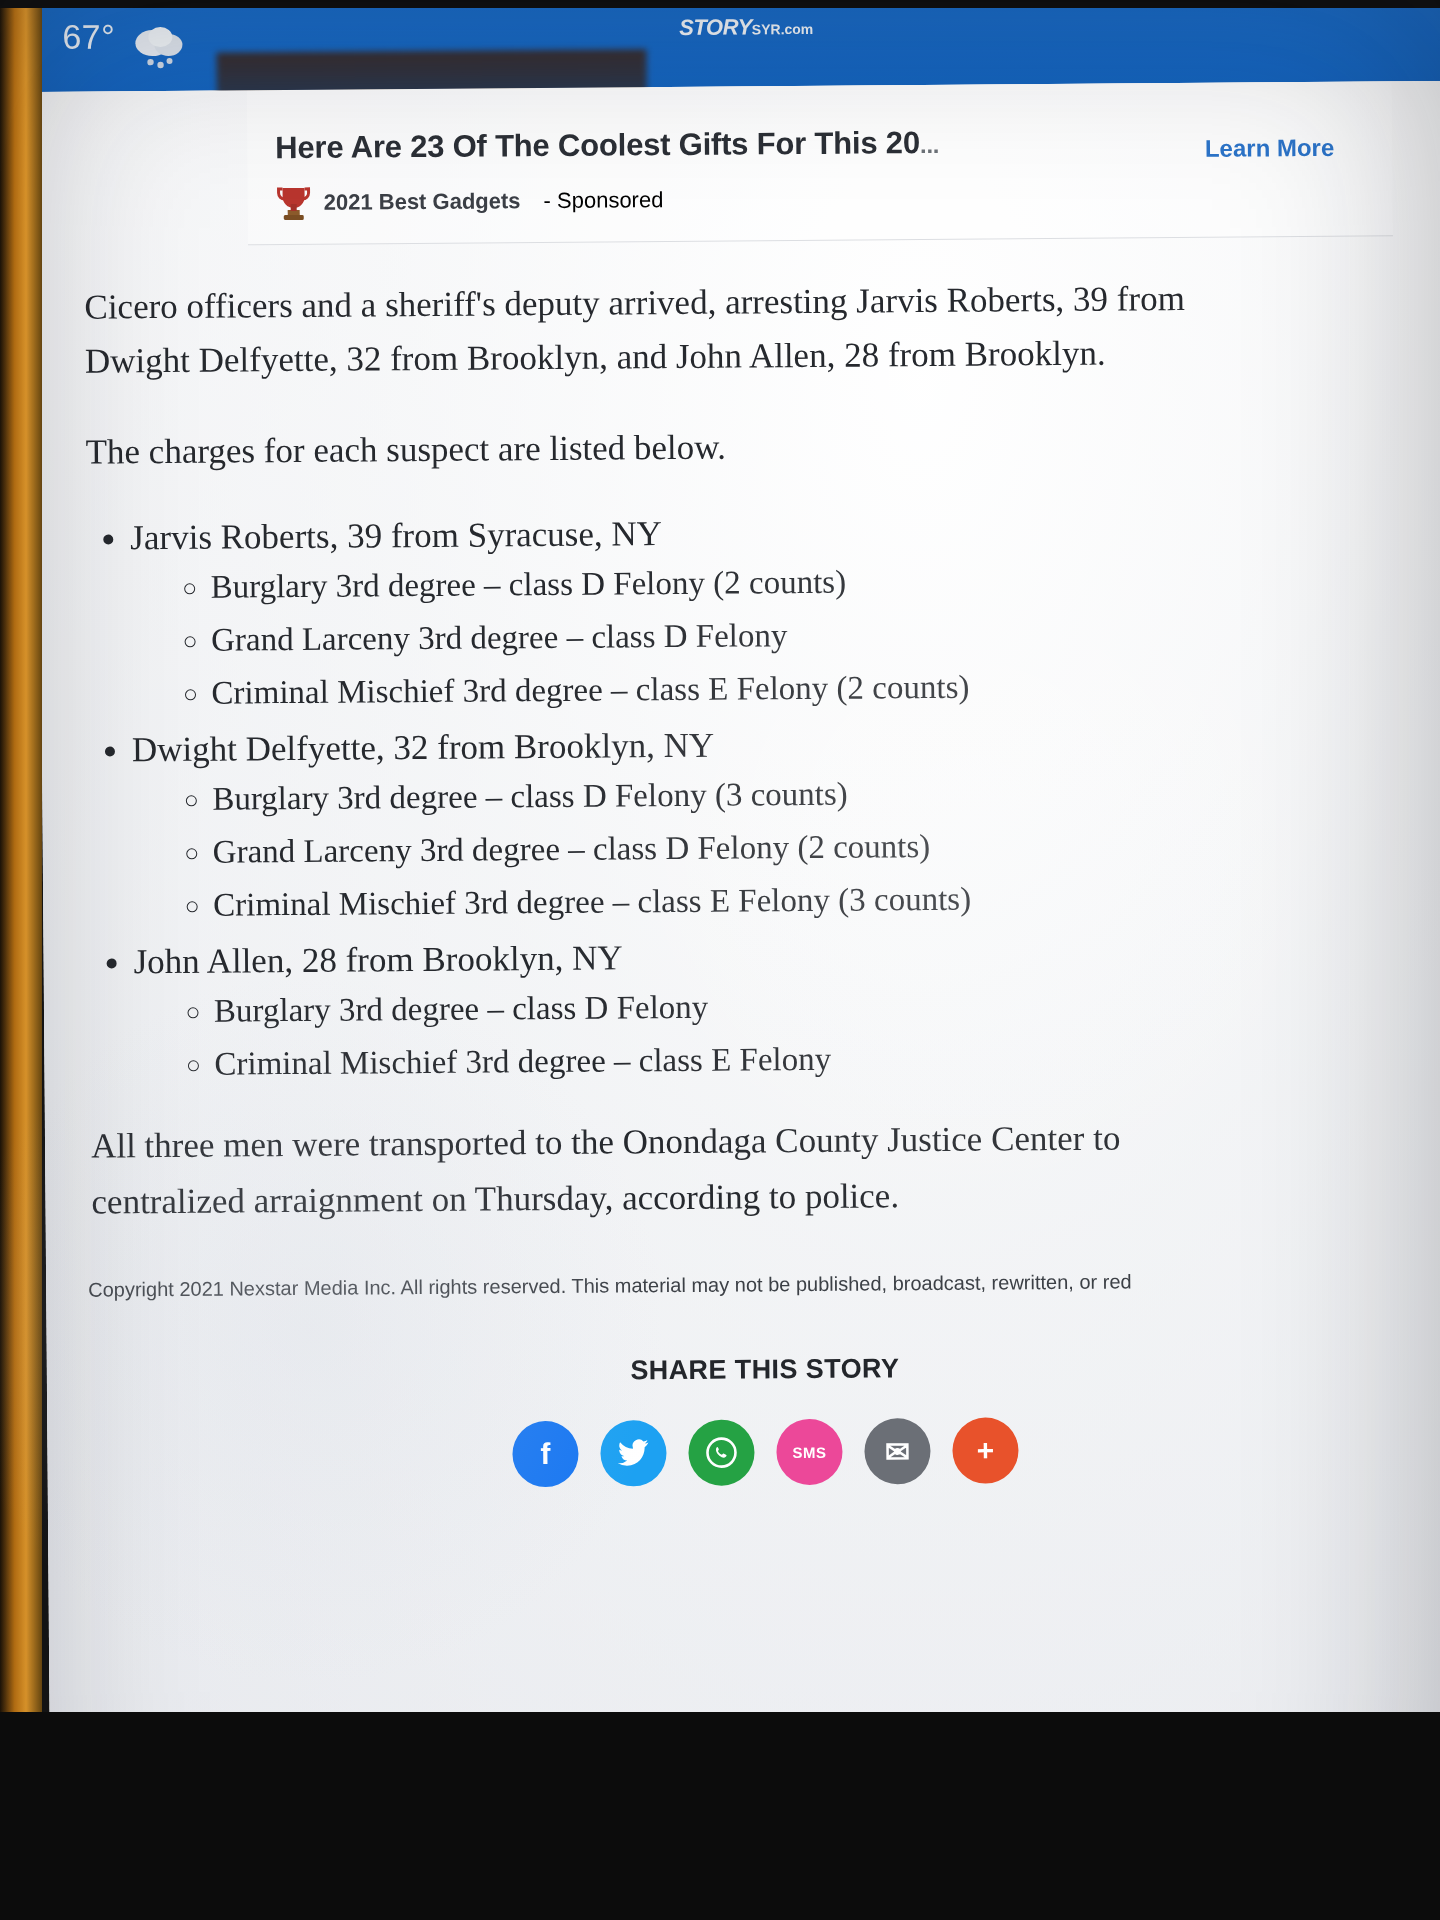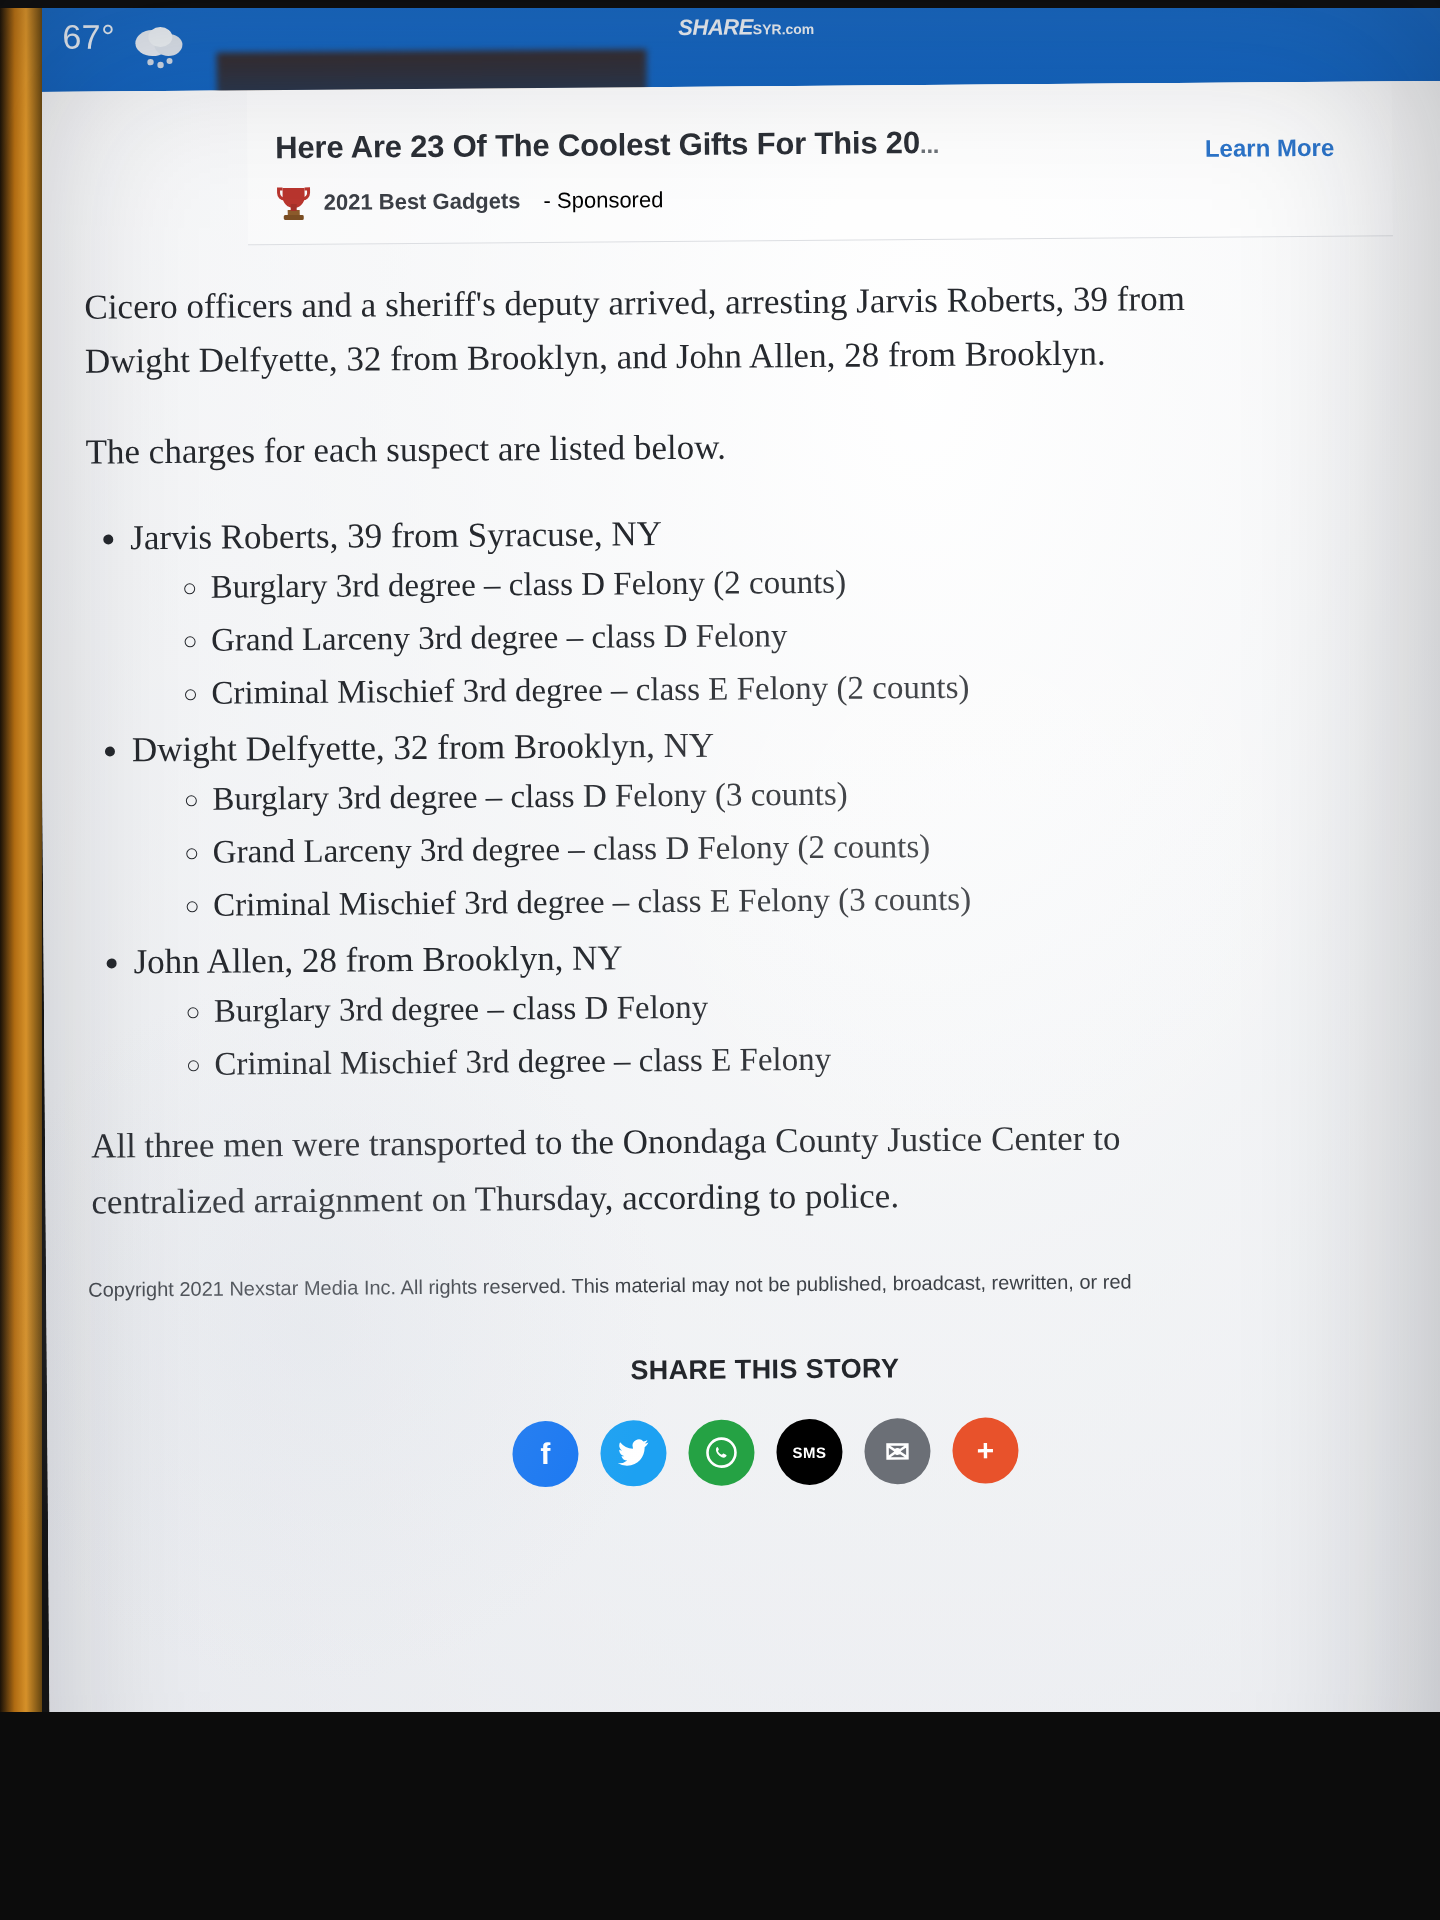--- a/index.html
+++ b/index.html
@@ -298,21 +298,21 @@
       <svg class="wx-icon" viewBox="0 0 62 48">
         <ellipse cx="24" cy="20" rx="17" ry="13" fill="#e9eef5"></ellipse>
         <ellipse cx="40" cy="22" rx="14" ry="11" fill="#dfe6ef"></ellipse>
         <ellipse cx="32" cy="14" rx="12" ry="10" fill="#f2f6fb"></ellipse>
         <circle cx="22" cy="39" r="3.2" fill="#cfd9e6"></circle>
         <circle cx="32" cy="42" r="3.2" fill="#cfd9e6"></circle>
         <circle cx="41" cy="38" r="3.0" fill="#cfd9e6"></circle>
       </svg>
 
       <div class="brand">
-        <span>SHARE</span><span class="small">SYR.com</span>
+        <span>STORY</span><span class="small">SYR.com</span>
       </div>
 
       <div class="smear"></div>
     </div>
 
     <div class="page">
       <div class="page-sheet"></div>
 
       <div class="ad">
         <div class="ad-headline">
@@ -385,21 +385,21 @@
               <svg width="34" height="30" viewBox="0 0 34 30">
                 <path d="M32 4.2c-1.1.5-2.3.9-3.6 1a6.2 6.2 0 0 0 2.7-3.5c-1.2.7-2.6 1.3-4 1.6A6.2 6.2 0 0 0 16.4 9c0 .5 0 1 .1 1.4A17.6 17.6 0 0 1 3.7 3.9a6.2 6.2 0 0 0 1.9 8.3c-1 0-2-.3-2.8-.8v.1c0 3 2.1 5.5 5 6.1-.5.2-1.1.2-1.7.2-.4 0-.8 0-1.2-.1a6.2 6.2 0 0 0 5.8 4.3A12.5 12.5 0 0 1 1 24.6a17.6 17.6 0 0 0 9.5 2.8c11.4 0 17.7-9.5 17.7-17.7v-.8c1.2-.9 2.2-2 3-3.2z" fill="#fff"></path>
               </svg>
             </div>
             <div class="sbtn" style="background:#25a244">
               <svg width="34" height="34" viewBox="0 0 34 34">
                 <circle cx="17" cy="17" r="14" fill="none" stroke="#fff" stroke-width="2.6"></circle>
                 <path d="M12 11c1 0 1.3.3 1.8 1.4.5 1.1.8 1.6.3 2.2-.5.6-.7.6-.4 1.3.4.9 1.5 2.2 2.6 2.8 1 .5 1.2.4 1.7-.1.5-.6.7-.9 1.5-.5l2 1c.6.3.6.7.4 1.3-.3.7-1.4 1.6-2.6 1.6-2.6 0-6-2.7-7.2-5.4-.8-1.7-.7-3.3-.2-4.2.4-.8.8-1.4 1.4-1.4z" fill="#fff"></path>
               </svg>
             </div>
-            <div class="sbtn sms" style="background:#000000">
+            <div class="sbtn sms" style="background:#ec4899">
               <span>SMS</span>
             </div>
             <div class="sbtn" style="background:#6b6f76">
               <span>✉</span>
             </div>
             <div class="sbtn" style="background:#e8522b">
               <span>+</span>
             </div>
           </div>
         </div>

